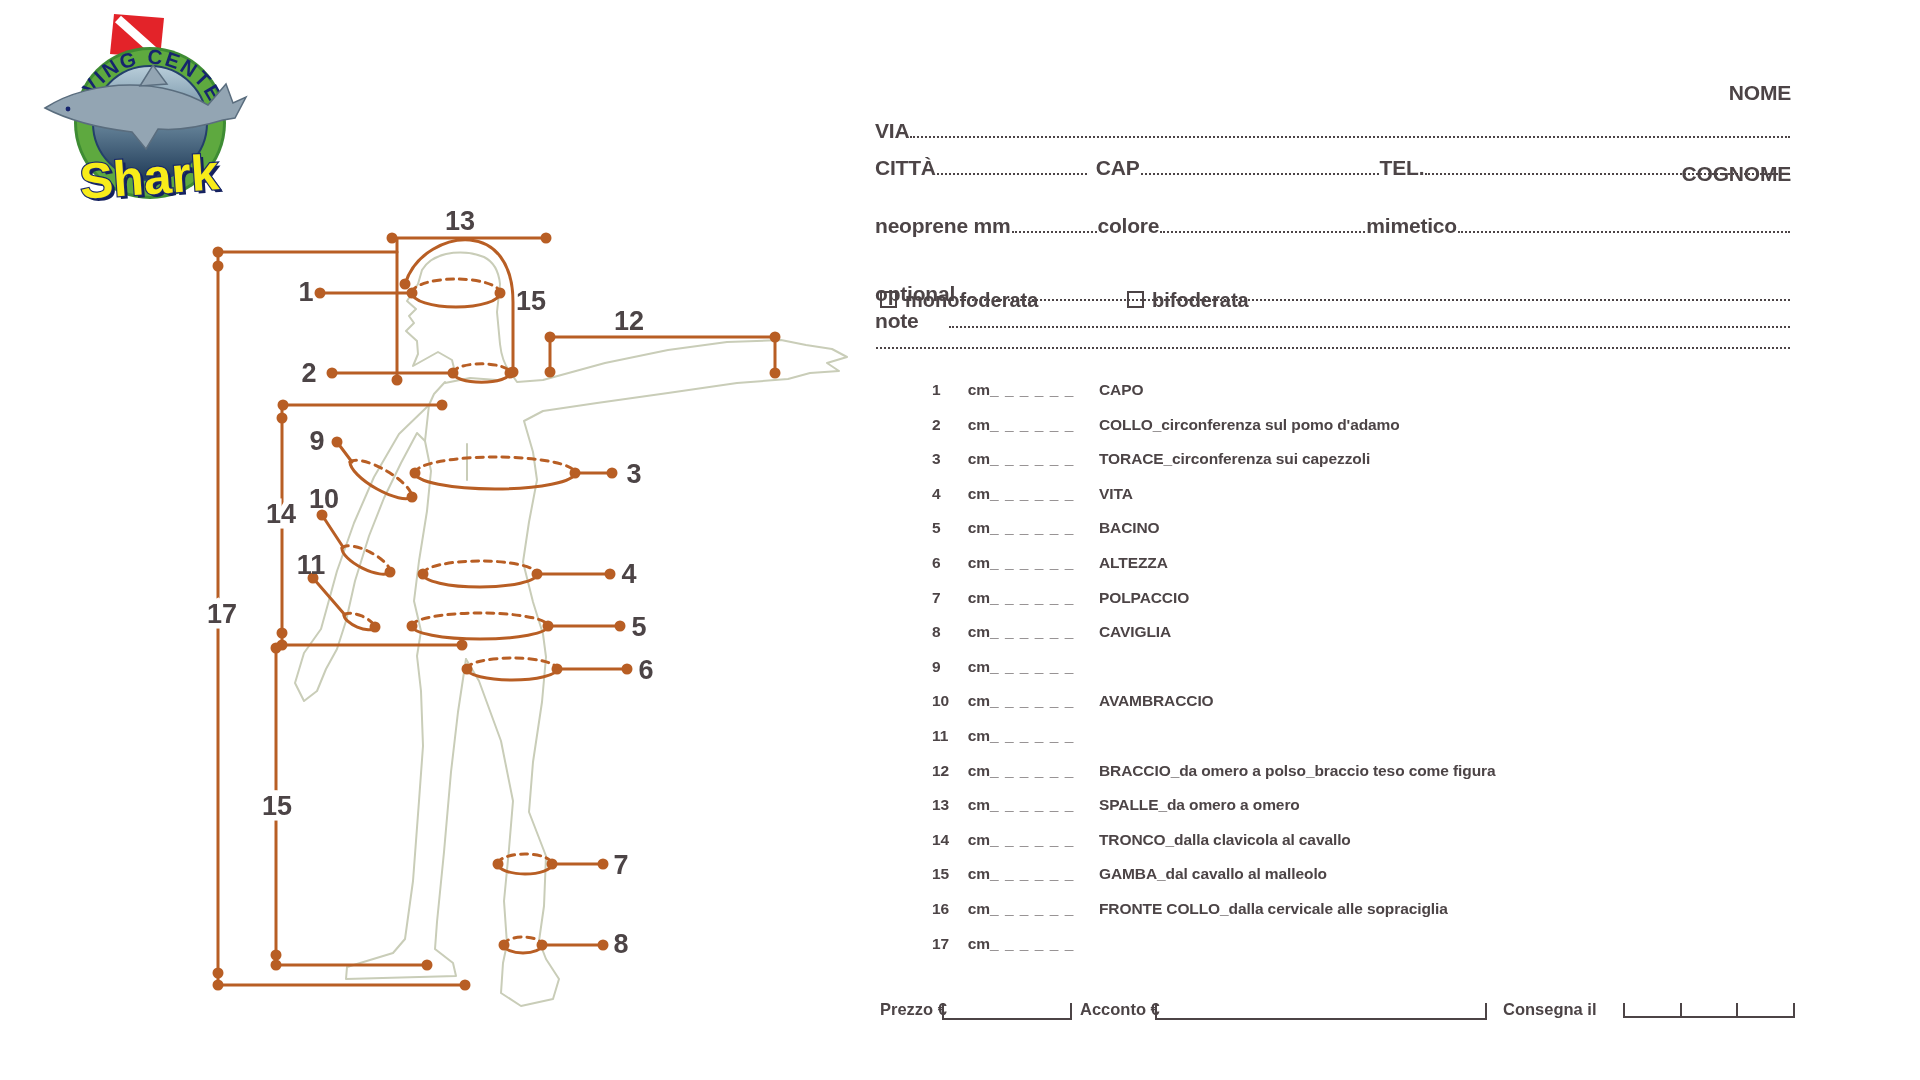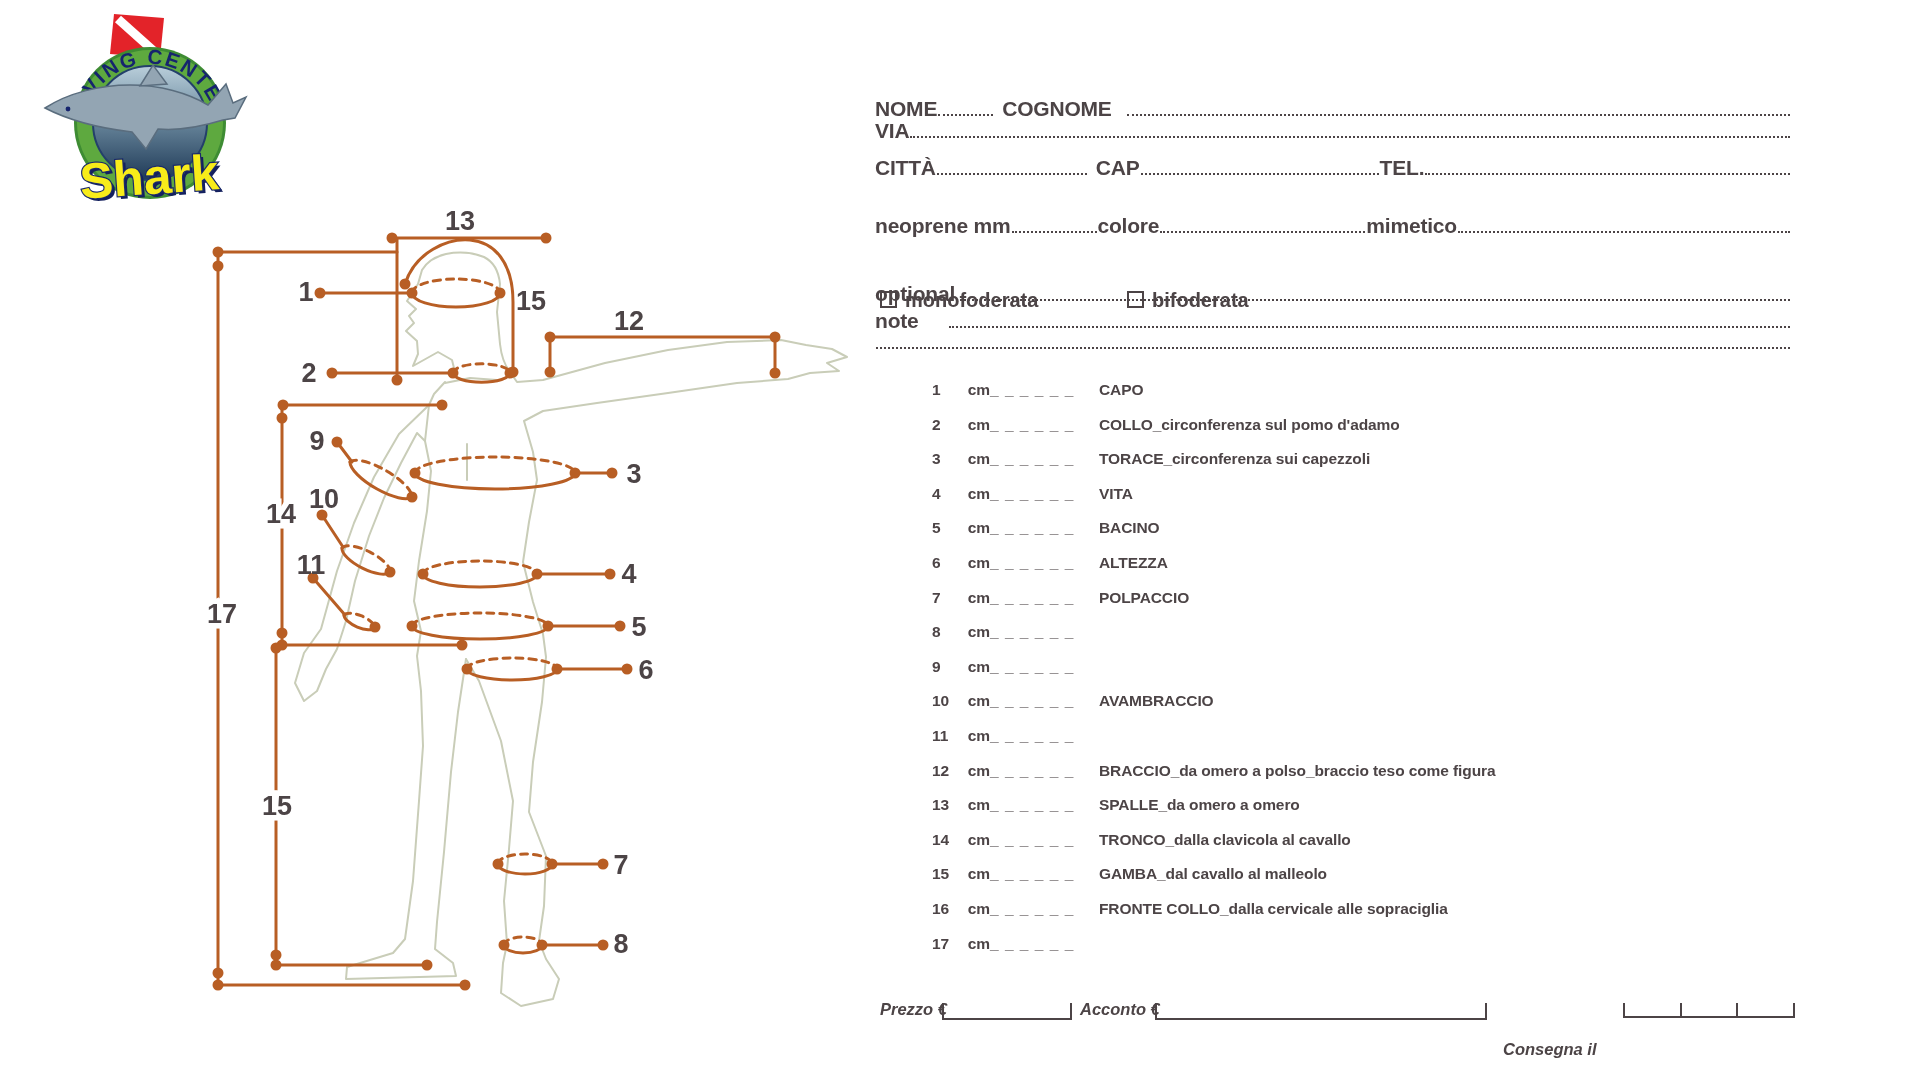--- a/index.html
+++ b/index.html
@@ -35,21 +35,21 @@
   #mlist{position:absolute;left:875px;top:381px;width:916px;}
   .m-row{display:flex;align-items:baseline;height:34.6px;font-weight:bold;font-size:15.5px;
          letter-spacing:-0.1px;padding-left:57px;white-space:nowrap;}
   .m-num{flex:0 0 35px;}
   .m-unit{flex:0 0 23px;text-align:right;}
   .m-blanks{flex:0 0 109px;letter-spacing:1px;}
   .m-name{flex:1 1 auto;}
 
   #footer{position:absolute;left:875px;top:997px;width:916px;height:30px;
           font-weight:bold;font-size:16.5px;white-space:nowrap;}
-  #footer .flbl{position:absolute;top:2px;line-height:20px;font-style:italic;}
+  #footer .flbl{position:absolute;top:2px;line-height:20px;}
   .ubox{position:absolute;top:6px;height:15px;border-left:2px solid var(--text);
         border-right:2px solid var(--text);border-bottom:2.5px solid var(--text);}
   #datebox{position:absolute;top:6px;height:15px;display:flex;}
   #datebox .cell{width:54.6px;border-left:2px solid var(--text);border-bottom:2.5px solid var(--text);}
   #datebox .cell:last-child{border-right:2px solid var(--text);}
 </style>
 </head>
 <body>
 
 <div id="canvas">
@@ -238,21 +238,21 @@
         <text x="629" y="583" class="flabel">4</text>
         <text x="222" y="623" class="flabel halo">17</text>
         <text x="639" y="636" class="flabel">5</text>
         <text x="646" y="679" class="flabel">6</text>
         <text x="277" y="815" class="flabel halo">15</text>
         <text x="621" y="874" class="flabel">7</text>
         <text x="621" y="953" class="flabel">8</text>
       </g>
   </svg>
 
-  <div class="form-row" style="top:98px;">
+  <div class="form-row" style="top:82px;flex-direction:column;">
     <span class="lbl">NOME</span>
     <span class="dots w55"></span>
     <span class="gap8"></span>
     <span class="lbl">COGNOME</span>
     <span class="gap14"></span>
     <span class="dots"></span>
   </div>
 
   <div class="form-row" style="top:120px;">
     <span class="lbl">VIA</span>
@@ -339,20 +339,21 @@
       <div class="m-row">
         <span class="m-num">7</span>
         <span class="m-unit">cm</span>
         <span class="m-blanks">_ _ _ _ _ _</span>
         <span class="m-name">POLPACCIO</span>
       </div>
       <div class="m-row">
         <span class="m-num">8</span>
         <span class="m-unit">cm</span>
         <span class="m-blanks">_ _ _ _ _ _</span>
+        <span class="m-name">CAVIGLIA</span>
       </div>
       <div class="m-row">
         <span class="m-num">9</span>
         <span class="m-unit">cm</span>
         <span class="m-blanks">_ _ _ _ _ _</span>
       </div>
       <div class="m-row">
         <span class="m-num">10</span>
         <span class="m-unit">cm</span>
         <span class="m-blanks">_ _ _ _ _ _</span>
@@ -398,21 +399,21 @@
         <span class="m-unit">cm</span>
         <span class="m-blanks">_ _ _ _ _ _</span>
       </div>
     </div>
 
   <div id="footer">
     <span class="flbl" style="left:5px;">Prezzo €</span>
     <span class="ubox" style="left:67px;width:126px;"></span>
     <span class="flbl" style="left:205px;">Acconto €</span>
     <span class="ubox" style="left:280px;width:328px;"></span>
-    <span class="flbl" style="left:628px;margin-top:40px;">Consegna il</span>
+    <span class="flbl" style="left:628px;">Consegna il</span>
     <span id="datebox" style="left:748px;">
       <span class="cell"></span>
       <span class="cell"></span>
       <span class="cell"></span>
     </span>
   </div>
 
 </div>
 
 </body></html>

